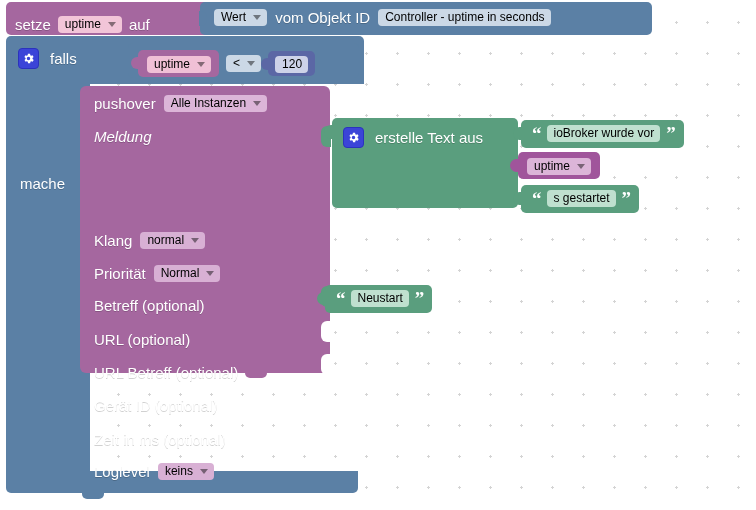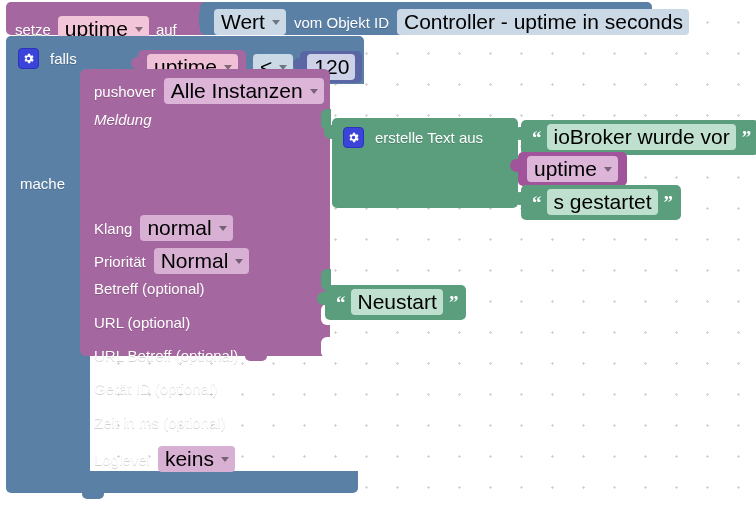--- a/index.html
+++ b/index.html
@@ -24,21 +24,21 @@
   .lbl{
     color:#ffffff;font-size:15px;line-height:1;
     white-space:nowrap;
     text-shadow:0 1px 0 rgba(0,0,0,.18);
   }
 
   
   .field{
     display:inline-flex;align-items:center;gap:5px;
     border-radius:4px;padding:2px 6px 3px 7px;
-    font-size:21px;color:#000;line-height:1;
+    font-size:12px;color:#000;line-height:1;
     white-space:nowrap;
   }
   .field .caret{
     width:0;height:0;border-left:4px solid transparent;
     border-right:4px solid transparent;border-top:5px solid rgba(0,0,0,.45);
     margin-left:2px;margin-top:1px;
   }
   .f-rose{background:#f0c0d6;}
   .f-rose2{background:#f2c5d8;}
   .f-blue{background:#cbd8e6;}
@@ -125,21 +125,21 @@
     display:inline-block;background:#5b67a5;border-radius:5px;
     padding:3px 7px;position:relative;
   }
   .b-num::before{
     content:"";position:absolute;left:-7px;top:7px;width:8px;height:12px;
     background:#5b67a5;border-radius:6px 0 0 6px;
   }
 
   
   #b-push{
-    left:80px;top:69px;width:250px;height:287px;
+    left:80px;top:86px;width:250px;height:287px;
     background:#a5679f;border-radius:6px;
   }
   #b-push .frow{position:absolute;left:14px;display:flex;align-items:center;gap:8px;}
   
   .in-notch{
     position:absolute;right:-1px;width:10px;height:21px;
     background:#ffffff;border-radius:6px 0 0 6px;
   }
   .in-notch.filled{background:#5a9e7e;}
   .in-notch.filled2{background:#5a9e7e;}

